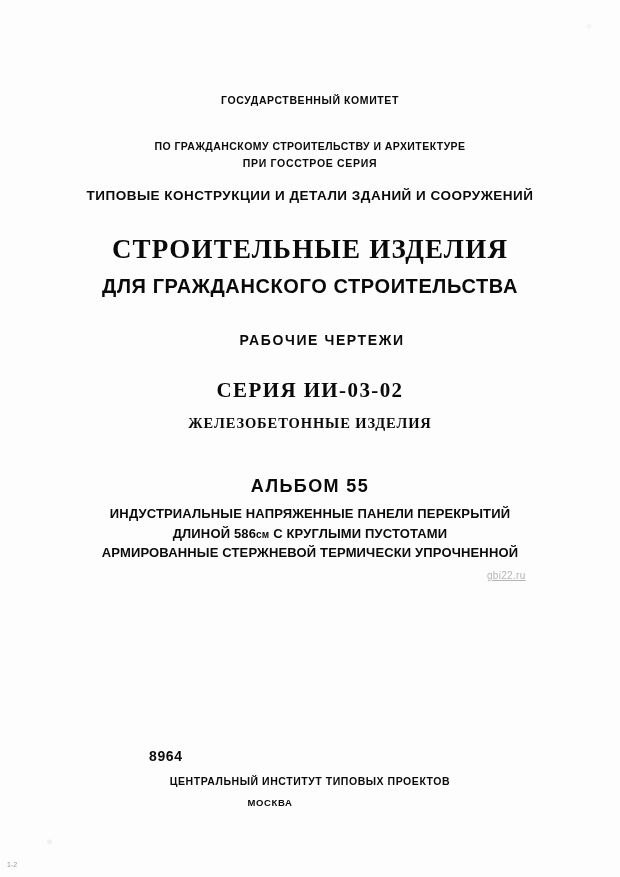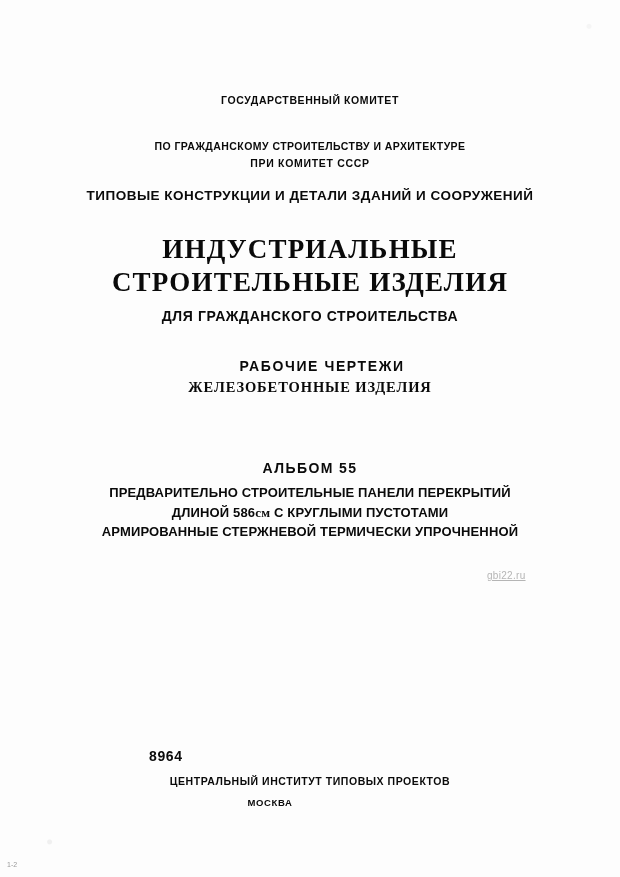--- a/index.html
+++ b/index.html
@@ -62,66 +62,65 @@
   .main-title {
     margin-top: 30px;
     font-family: "Liberation Serif", serif;
     font-weight: bold;
     font-size: 27px;
     line-height: 1.22;
     letter-spacing: 1.2px;
   }
   .main-sub {
     margin-top: 9px;
-    font-size: 14px;
+    font-size: 20px;
     font-weight: bold;
     letter-spacing: 0.6px;
   }
 
   .working-drawings {
     margin-top: 34px;
     font-size: 14px;
     font-weight: bold;
     letter-spacing: 1.6px;
     margin-left: 24px;
   }
 
   .series {
     margin-top: 30px;
     font-family: "Liberation Serif", serif;
     font-size: 21px;
     font-weight: bold;
     letter-spacing: 1.4px;
   }
   .series-sub {
-    margin-top: 5px;
+    margin-top: 12px;
     font-family: "Liberation Serif", serif;
     font-size: 14.5px;
     font-weight: bold;
     letter-spacing: 0.9px;
   }
 
   
   .album-no {
-    margin-top: 64px;
-    font-size: 14px;
+    margin-top: 44px;
+    font-size: 18px;
     font-weight: bold;
     letter-spacing: 1.4px;
   }
   .album-desc {
     margin-top: 7px;
     font-size: 13px;
     font-weight: bold;
     line-height: 1.52;
     letter-spacing: 0.15px;
   }
   .album-desc .sm {
-    font-size: 13px;
+    font-size: 10px;
     letter-spacing: 0.2px;
-    font-family: Liberation Serif, serif;
   }
 
   
   .watermark {
     position: absolute;
     left: 487px;
     top: 570px;
     font-size: 10px;
     color: #b5b5b5;
     letter-spacing: 0.3px;
@@ -170,38 +169,38 @@
 <body>
 
 <div class="page">
   <div class="scan-noise"></div>
 
   <div class="content">
 
     <div class="committee">
       <div class="l1">ГОСУДАРСТВЕННЫЙ КОМИТЕТ</div>
       <div class="l2">ПО ГРАЖДАНСКОМУ СТРОИТЕЛЬСТВУ И АРХИТЕКТУРЕ</div>
-      <div class="l3">ПРИ КОМИТЕТ СССР</div>
+      <div class="l3">ПРИ ГОССТРОЕ СЕРИЯ</div>
     </div>
 
     <div class="subject">ТИПОВЫЕ КОНСТРУКЦИИ И ДЕТАЛИ ЗДАНИЙ И СООРУЖЕНИЙ</div>
 
     <div class="main-title">
-      <div>ИНДУСТРИАЛЬНЫЕ</div>
       <div>СТРОИТЕЛЬНЫЕ ИЗДЕЛИЯ</div>
     </div>
     <div class="main-sub">ДЛЯ ГРАЖДАНСКОГО СТРОИТЕЛЬСТВА</div>
 
     <div class="working-drawings">РАБОЧИЕ ЧЕРТЕЖИ</div>
 
+    <div class="series">СЕРИЯ ИИ-03-02</div>
     <div class="series-sub">ЖЕЛЕЗОБЕТОННЫЕ ИЗДЕЛИЯ</div>
 
     <div class="album-no">АЛЬБОМ 55</div>
     <div class="album-desc">
-      <div>ПРЕДВАРИТЕЛЬНО СТРОИТЕЛЬНЫЕ ПАНЕЛИ ПЕРЕКРЫТИЙ</div>
+      <div>ИНДУСТРИАЛЬНЫЕ НАПРЯЖЕННЫЕ ПАНЕЛИ ПЕРЕКРЫТИЙ</div>
       <div>
         <span>ДЛИНОЙ 586</span><span class="sm">см</span>
         <span>С КРУГЛЫМИ ПУСТОТАМИ</span>
       </div>
       <div>АРМИРОВАННЫЕ СТЕРЖНЕВОЙ ТЕРМИЧЕСКИ УПРОЧНЕННОЙ</div>
     </div>
 
   </div>
 
   <div class="watermark">gbi22.ru</div>

